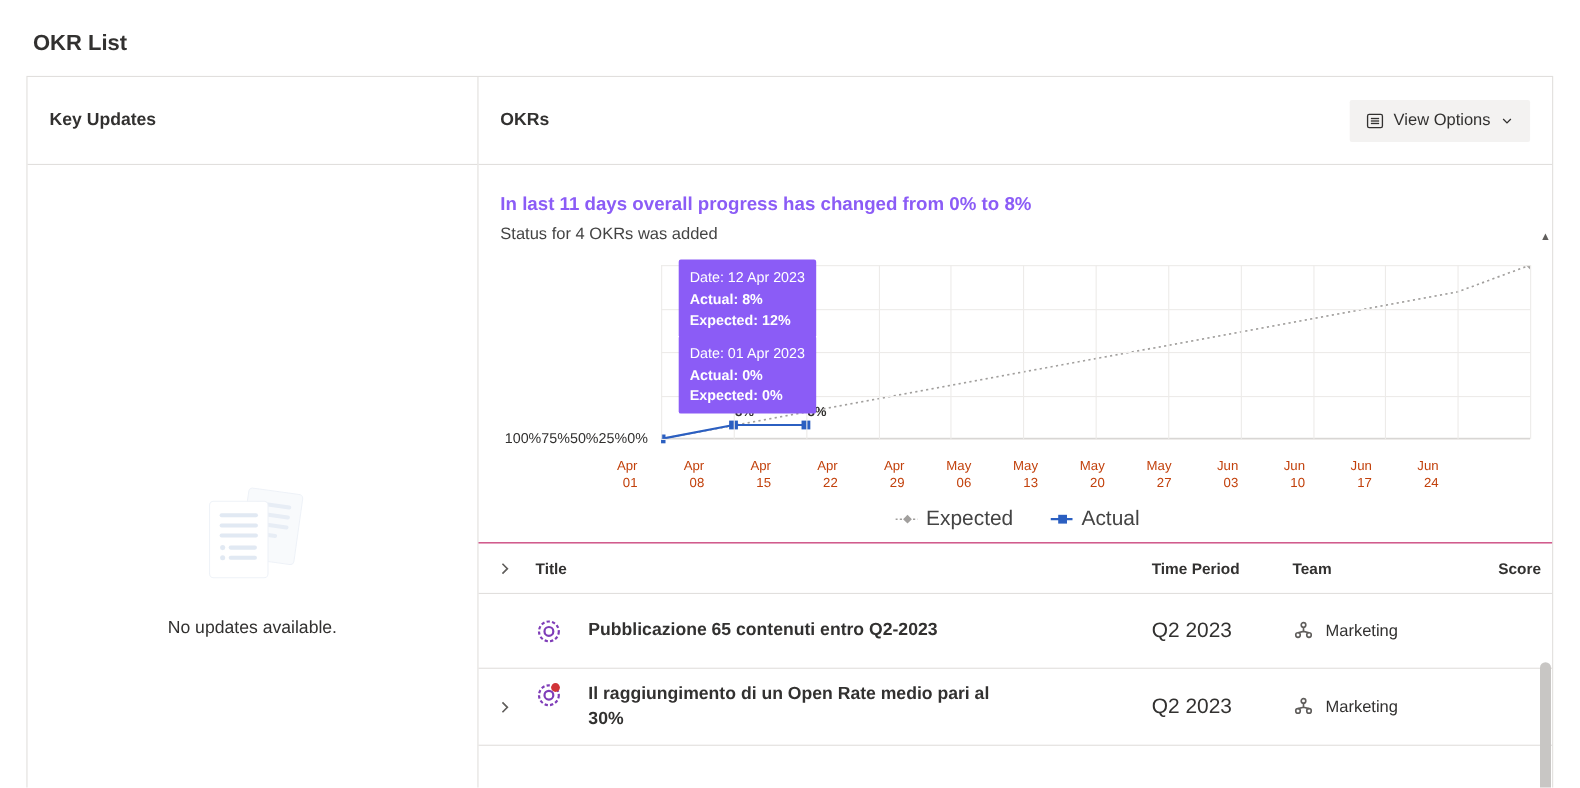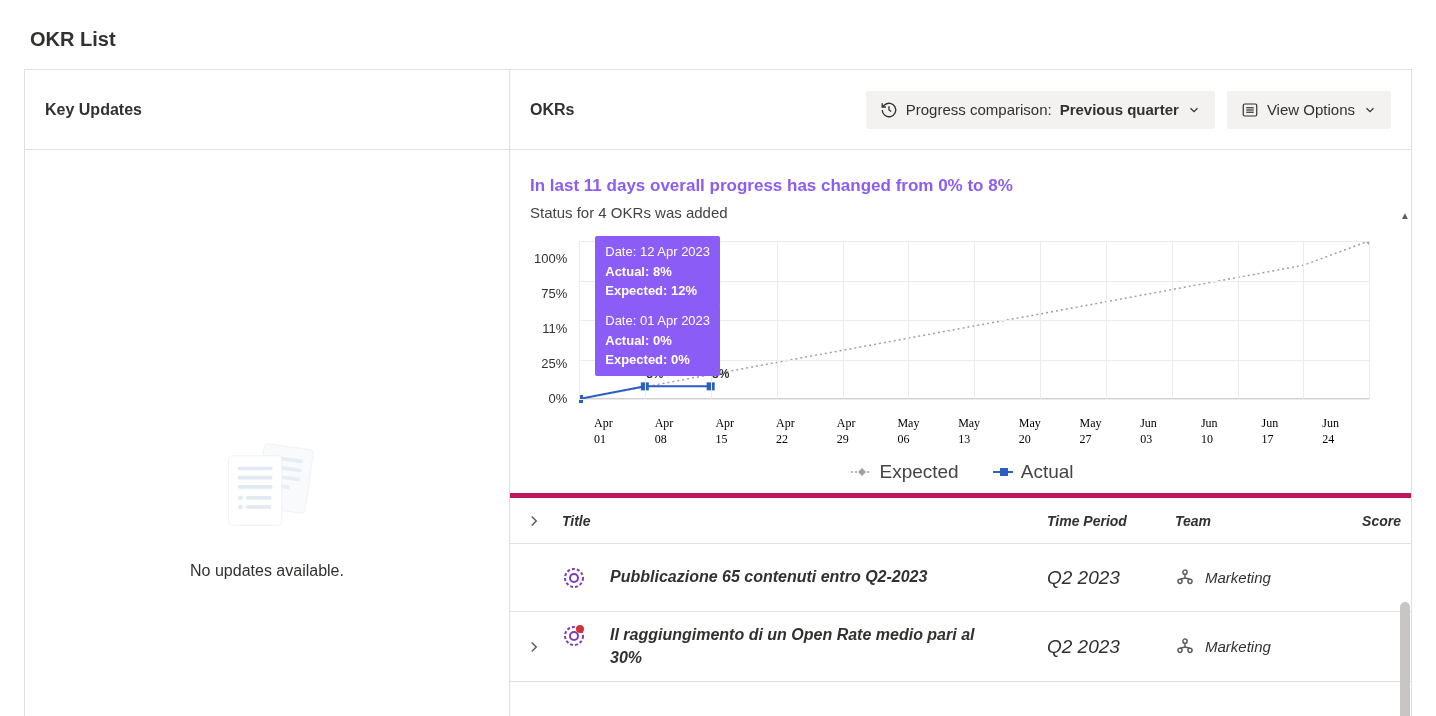--- a/index.html
+++ b/index.html
@@ -15,35 +15,35 @@
 .control-btn { display: inline-flex; align-items: center; gap: 8px; background: #f3f2f1; border: none; padding: 10px 14px; border-radius: 2px; font-size: 15px; color: #323130; cursor: pointer; }
 .control-btn .bold { font-weight: 600; }
 .left-body { flex: 1; display: flex; flex-direction: column; align-items: center; justify-content: flex-start; padding-top: 280px; }
 .docs-icon { width: 110px; height: 110px; margin-bottom: 22px; opacity: 0.5; }
 .no-updates { font-size: 16px; color: #323130; }
 .summary { padding: 26px 20px 6px; }
 .summary-line1 { font-size: 17px; font-weight: 600; color: #8b5cf6; margin-bottom: 8px; }
 .summary-line2 { font-size: 15px; color: #444; }
 .chart-wrap { position: relative; padding: 14px 20px 0 24px; }
 .chart-area { position: relative; display: flex; }
-.y-axis { display: flex; flex-direction: column; align-items: flex-end; padding-right: 12px; }
+.y-axis { display: flex; flex-direction: row; align-items: flex-end; padding-right: 12px; }
 .y-tick { font-size: 13px; color: #323130; height: 35px; display: flex; align-items: center; }
 .plot { position: relative; width: 790px; height: 175px; }
 .grid-line-v { position: absolute; top: 0; bottom: 17px; width: 1px; background: #edebe9; }
 .grid-line-h { position: absolute; left: 0; right: 0; height: 1px; background: #edebe9; }
 .axis-line-x { position: absolute; left: 0; right: 0; bottom: 17px; height: 1px; background: #d2d0ce; }
 .x-ticks { display: flex; margin-left: 60px; }
-.x-tick { width: 60.7px; text-align: left; font-size: 12px; color: #000000; line-height: 1.3; font-family: Liberation Serif, serif; }
+.x-tick { width: 60.7px; text-align: right; font-size: 12px; color: #c2410c; line-height: 1.3; }
 .x-tick span { display: block; }
 .legend { display: flex; justify-content: center; gap: 34px; padding: 14px 0 10px; font-size: 19px; color: #444; }
 .legend-item { display: inline-flex; align-items: center; gap: 8px; }
 .legend-marker { width: 20px; height: 10px; display: inline-flex; align-items: center; justify-content: center; }
 .tooltip { position: absolute; background: #8b5cf6; color: #fff; font-size: 13px; padding: 6px 10px; border-radius: 2px; line-height: 1.5; white-space: nowrap; z-index: 5; }
 .tooltip .bold { font-weight: 600; }
-.table { border-top: 5px solid #be185d; font-style: italic; }
+.table { border-top: 1px solid #be185d; }
 .table-header { display: flex; align-items: center; height: 46px; border-bottom: 1px solid #e1dfdd; font-weight: 600; font-size: 14px; }
 .col-expand { width: 48px; display: flex; justify-content: center; }
 .col-title { flex: 1; padding-left: 4px; }
 .col-period { width: 128px; }
 .col-team { width: 180px; }
 .col-score { width: 56px; text-align: right; padding-right: 10px; }
 .table-row { display: flex; align-items: center; min-height: 68px; border-bottom: 1px solid #e1dfdd; padding: 12px 0; }
 .row-title { display: flex; align-items: flex-start; gap: 24px; flex: 1; padding-left: 4px; }
 .row-title-text { font-size: 16px; font-weight: 600; color: #323130; line-height: 1.4; max-width: 380px; }
 .row-period { width: 128px; font-size: 19px; }
@@ -87,32 +87,20 @@
         </svg>
         <div class="no-updates">No updates available.</div>
       </div>
     </div>
 
     <div class="right-panel">
       <div class="panel-header">
         <h2>OKRs</h2>
         <div class="right-header-controls">
           <button class="control-btn">
-            <svg width="18" height="18" viewBox="0 0 24 24" fill="none" stroke="#323130" stroke-width="1.8">
-              <path d="M3 12a9 9 0 1 0 3-6.7L3 8"></path>
-              <polyline points="3 3 3 8 8 8"></polyline>
-              <polyline points="12 7 12 12 15 14"></polyline>
-            </svg>
-            <span>Progress comparison:</span>
-            <span class="bold">Previous quarter</span>
-            <svg width="14" height="14" viewBox="0 0 24 24" fill="none" stroke="#323130" stroke-width="2">
-              <polyline points="6 9 12 15 18 9"></polyline>
-            </svg>
-          </button>
-          <button class="control-btn">
             <svg width="18" height="18" viewBox="0 0 24 24" fill="none" stroke="#323130" stroke-width="1.6">
               <rect x="3" y="4" width="18" height="16" rx="2"></rect>
               <line x1="7" y1="9" x2="17" y2="9"></line>
               <line x1="7" y1="12" x2="17" y2="12"></line>
               <line x1="7" y1="15" x2="17" y2="15"></line>
             </svg>
             <span>View Options</span>
             <svg width="14" height="14" viewBox="0 0 24 24" fill="none" stroke="#323130" stroke-width="2">
               <polyline points="6 9 12 15 18 9"></polyline>
             </svg>
@@ -123,21 +111,21 @@
       <div class="summary">
         <div class="summary-line1">In last 11 days overall progress has changed from 0% to 8%</div>
         <div class="summary-line2">Status for 4 OKRs was added</div>
       </div>
 
       <div class="chart-wrap">
         <div class="chart-area">
           <div class="y-axis" id="y-axis">
               <div class="y-tick">100%</div>
               <div class="y-tick">75%</div>
-              <div class="y-tick">11%</div>
+              <div class="y-tick">50%</div>
               <div class="y-tick">25%</div>
               <div class="y-tick">0%</div>
             </div>
           <div class="plot" id="plot">
             <div class="axis-line-x"></div>
 
             <div class="tooltip" style="left:16px; top:-5px;">
               <div>Date: 12 Apr 2023</div>
               <div class="bold">Actual:  8%</div>
               <div class="bold">Expected:  12%</div>

